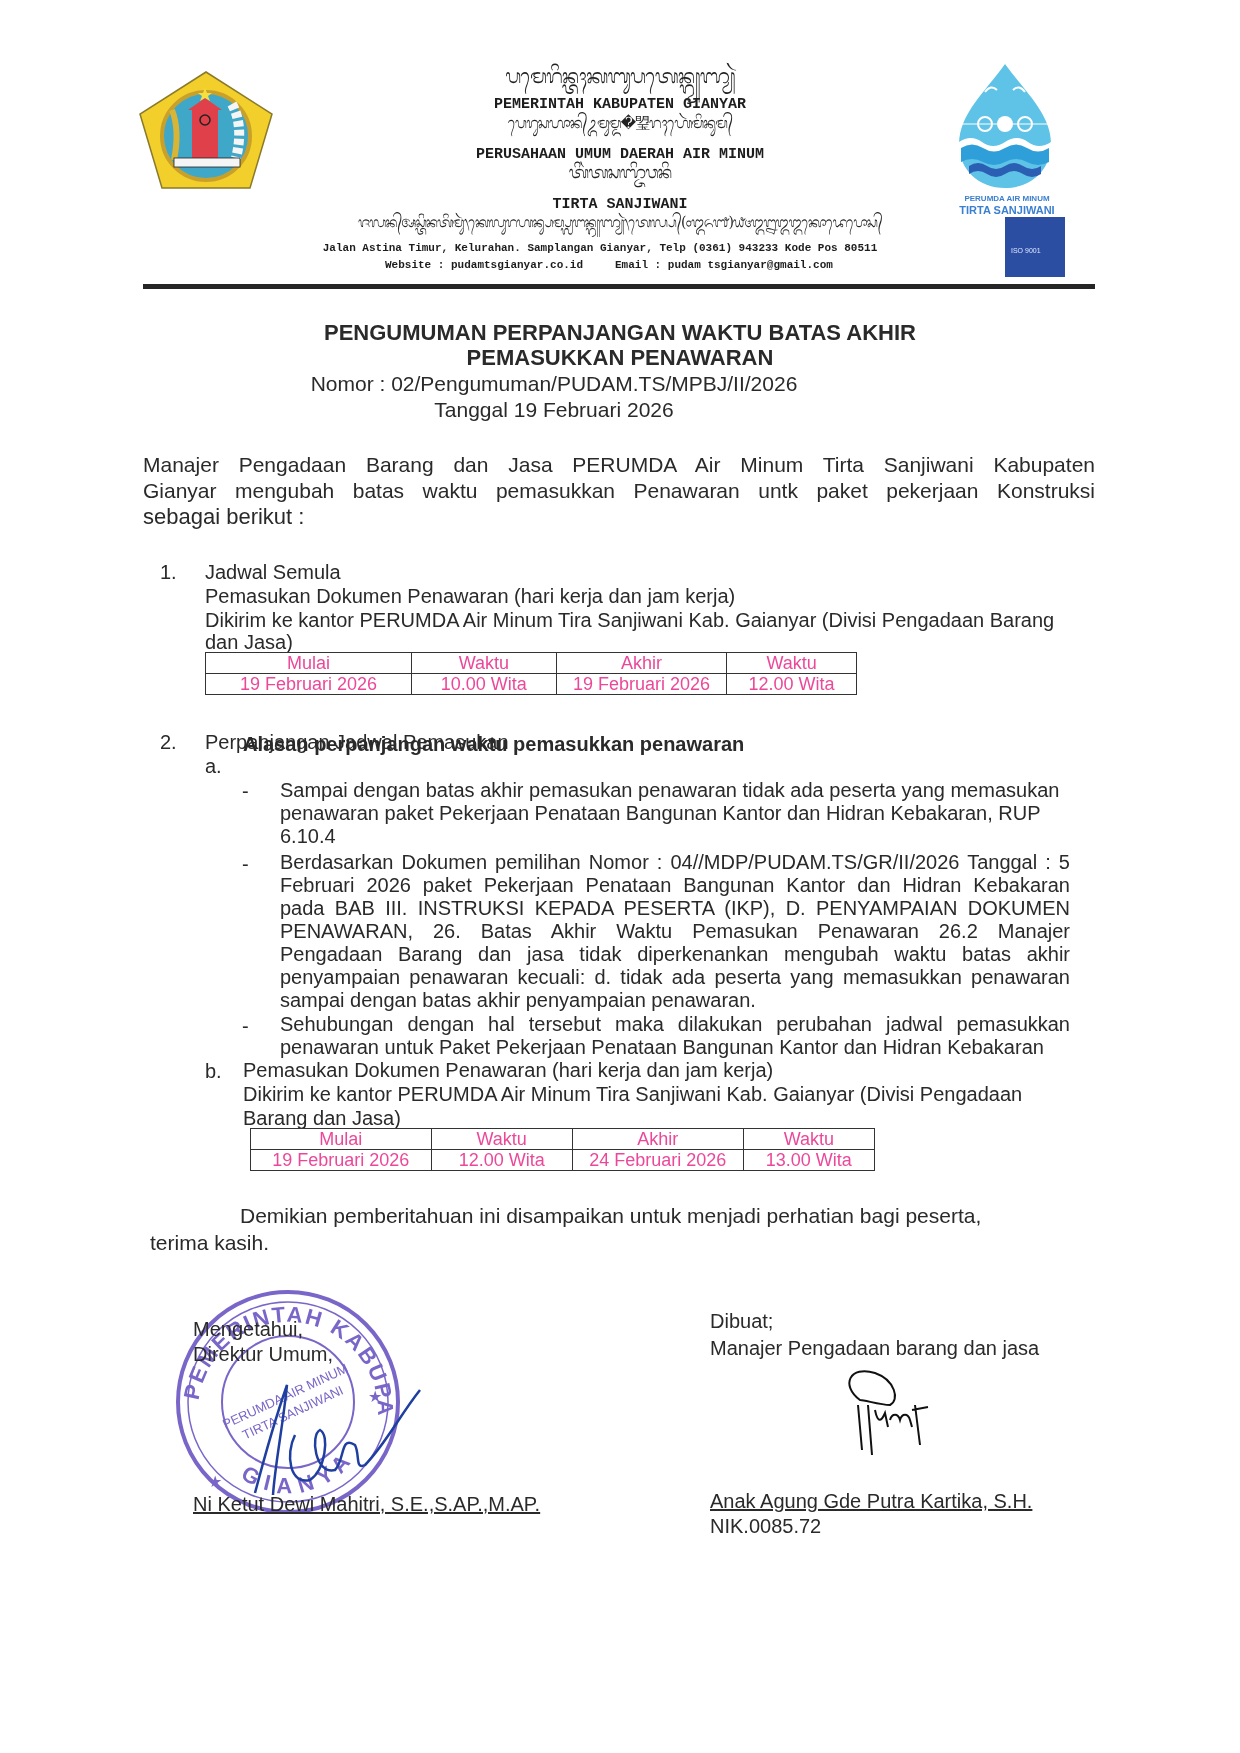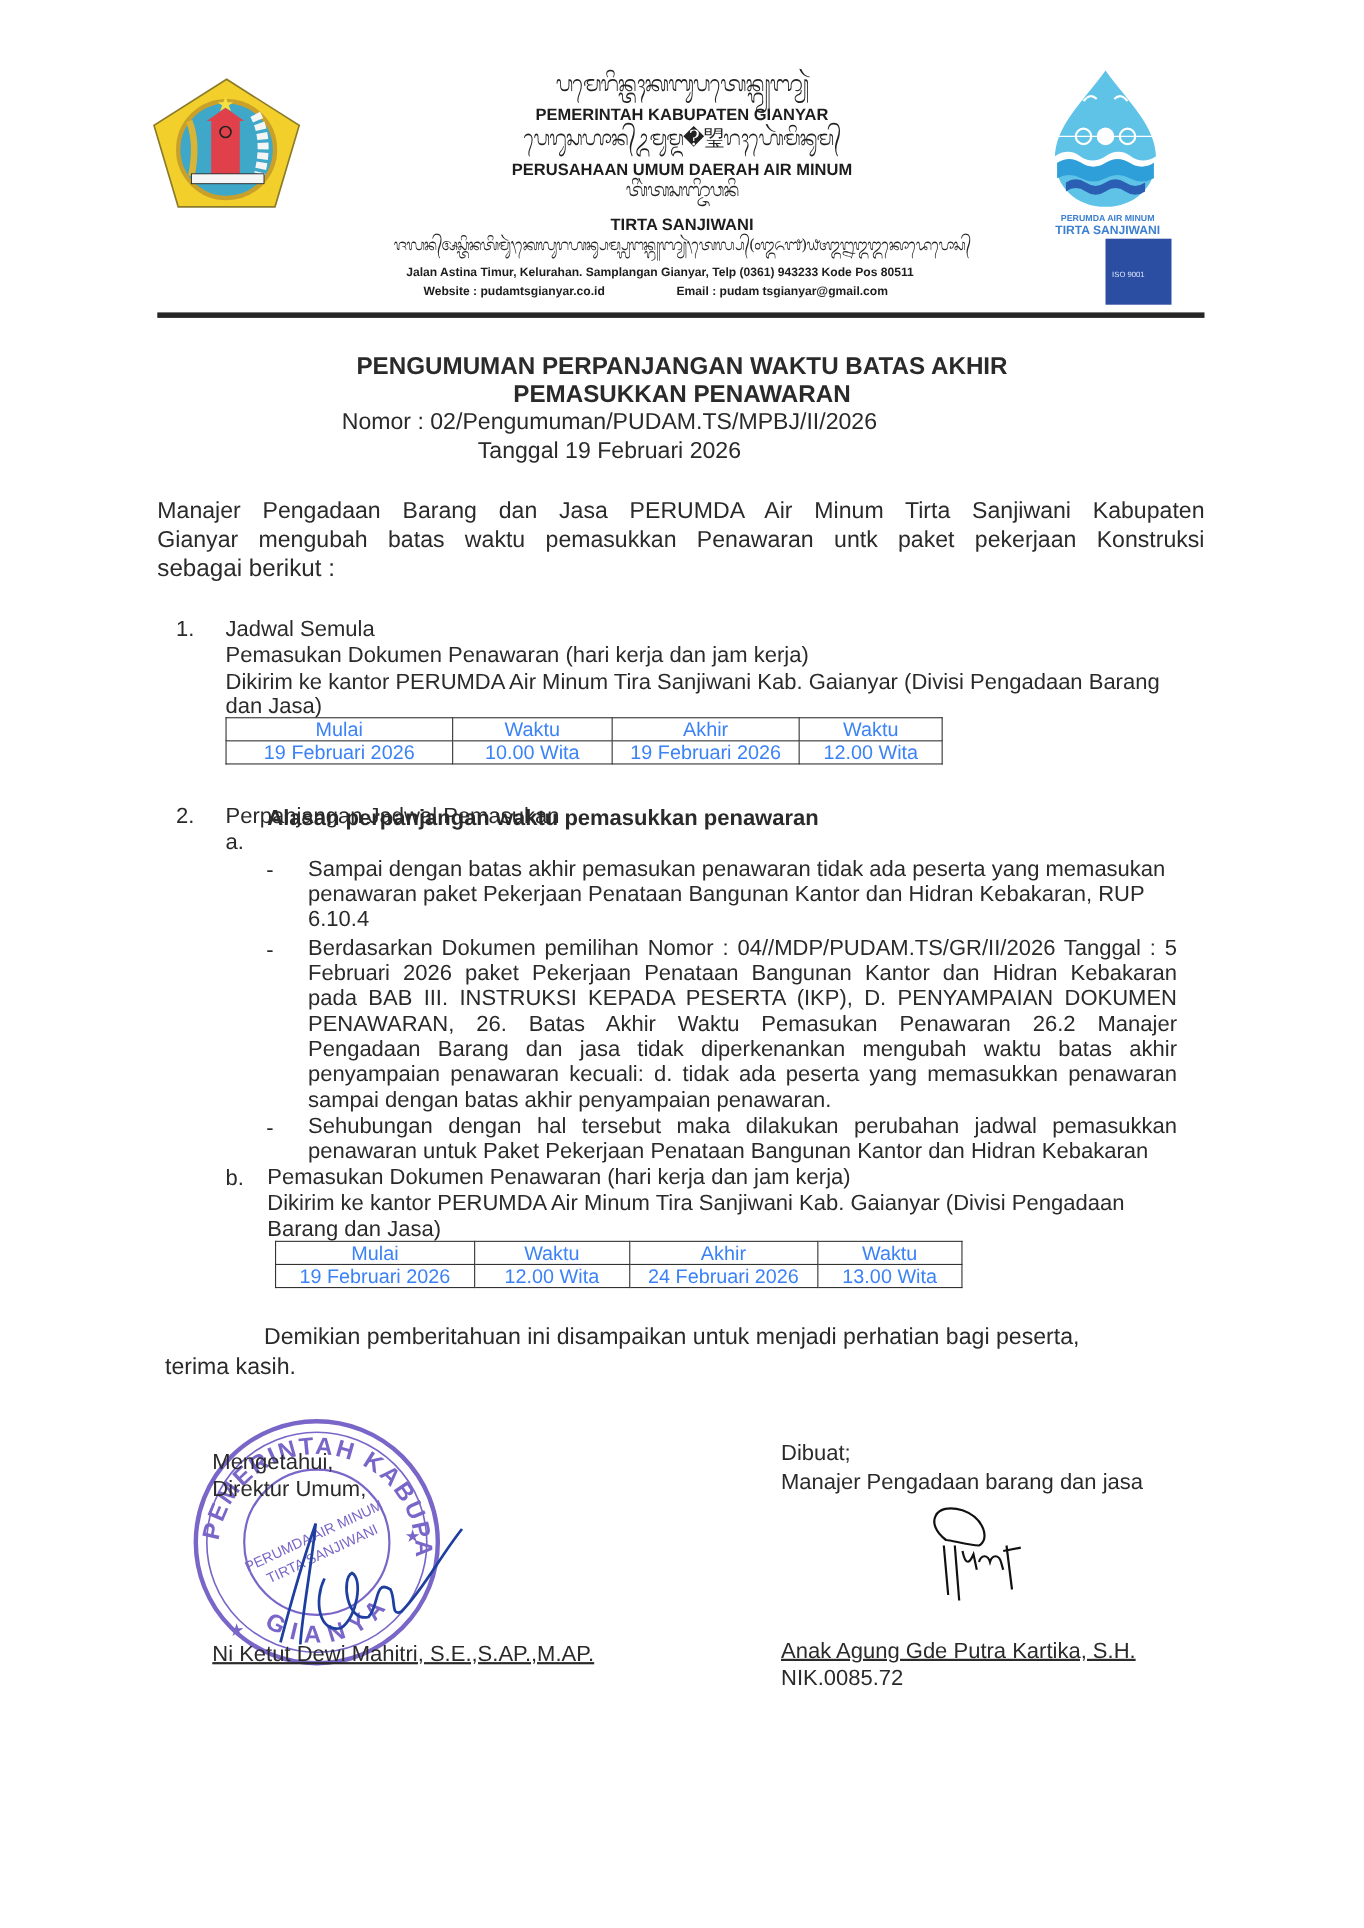--- a/index.html
+++ b/index.html
@@ -2,29 +2,29 @@
 <html><head>
   <meta charset="utf-8">
   <style>
     html, body { margin: 0; padding: 0; }
     body {
       width: 1240px; height: 1753px; background: #ffffff; position: relative; overflow: hidden;
       font-family: "Liberation Sans", sans-serif; color: #222;
     }
     .abs { position: absolute; }
     
-    .kop { font-family: Liberation Sans, sans-serif; font-weight: bold; color: #1d1d1d; text-align: center; }
+    .kop { font-family: Liberation Mono, monospace; font-weight: bold; color: #1d1d1d; text-align: center; }
     .balinese { font-family: "DejaVu Serif", serif; color: #222; text-align: center; letter-spacing: -1px; }
     .rule { position: absolute; left: 143px; top: 284px; width: 952px; height: 5px; background: #262626; }
     
     .title { position: absolute; left: 0; width: 1240px; text-align: center; font-weight: bold; font-size: 22px; color: #2a2a2a; }
     .sub { position: absolute; left: 0; width: 1108px; text-align: center; font-size: 21px; color: #2a2a2a; }
     .body-txt { font-family: "Liberation Sans", sans-serif; font-size: 20px; color: #2a2a2a; line-height: 25px; }
     .just { text-align: justify; text-align-last: justify; }
-    table.sched { position: absolute; border-collapse: collapse; font-size: 18px; color: #3b82f6; }
+    table.sched { position: absolute; border-collapse: collapse; font-size: 18px; color: #ec4899; }
     table.sched td { border: 1.5px solid #333; text-align: center; padding: 0 6px; height: 20px; line-height: 20px; }
     .u { text-decoration: underline; }
   </style>
 </head>
 <body>
 
 <div>
 
   <svg class="abs" style="left:136px; top:70px;" width="140" height="120" viewBox="0 0 140 120">
     <polygon points="70,2 136,44 114,118 26,118 4,44" fill="#f2cf2a" stroke="#8a7a2a" stroke-width="1.5"></polygon>
@@ -33,21 +33,21 @@
     <polygon points="52,40 69,28 86,40" fill="#e0404a"></polygon>
     <circle cx="69" cy="50" r="5" fill="none" stroke="#222" stroke-width="1.5"></circle>
     <polygon points="69,18 71,23 76,23 72,26 74,31 69,28 64,31 66,26 62,23 67,23" fill="#f5e040"></polygon>
     <path d="M36,40 Q44,60 38,90" stroke="#d9b535" stroke-width="6" fill="none"></path>
     <path d="M96,34 Q108,56 100,88" stroke="#f5f5f5" stroke-width="10" fill="none" stroke-dasharray="6 3"></path>
     <rect x="38" y="88" width="66" height="9" fill="#f5f5f5" stroke="#222" stroke-width="0.8"></rect>
   </svg>
 
   <div class="abs balinese" style="left:330px; top:62px; width:580px; font-size:20px;">ᬧᬫᬾᬭᬶᬦ᭄ᬢᬄᬓᬩᬸᬧᬢᬾᬦ᭄ᬕ᭄ᬬᬜ᭄ᬬᬃ</div>
   <div class="abs kop" style="left:330px; top:96px; width:580px; font-size:15px;">PEMERINTAH KABUPATEN GIANYAR</div>
-  <div class="abs balinese" style="left:330px; top:112px; width:580px; font-size:19px;">ᬧᬾᬭᬸᬲᬳᬵᬦ᭄ᬉᬫᬸᬫ᭄ᬤ�琞ᬭᬄᬳᬾᬃᬫᬶᬦᬸᬫ᭄</div>
+  <div class="abs balinese" style="left:330px; top:112px; width:580px; font-size:15px;">ᬧᬾᬭᬸᬲᬳᬵᬦ᭄ᬉᬫᬸᬫ᭄ᬤ�琞ᬭᬄᬳᬾᬃᬫᬶᬦᬸᬫ᭄</div>
   <div class="abs kop" style="left:330px; top:146px; width:580px; font-size:15px;">PERUSAHAAN UMUM DAERAH AIR MINUM</div>
   <div class="abs balinese" style="left:330px; top:160px; width:580px; font-size:17px;font-family:Liberation Serif, serif;">ᬢᬶᬃᬢᬲᬜ᭄ᬚᬶᬯᬦᬶ</div>
   <div class="abs kop" style="left:330px; top:196px; width:580px; font-size:15px;">TIRTA SANJIWANI</div>
   <div class="abs balinese" style="left:270px; top:212px; width:700px; font-size:14px; white-space:nowrap; overflow:hidden;">ᬚᬮᬦ᭄ᬅᬲ᭄ᬢᬶᬦᬢᬶᬫᬸᬃ᭞ᬓᬾᬮᬸᬭᬳᬦ᭄ᬲᬫ᭄ᬧ᭄ᬮᬗᬦ᭄ᬕ᭄ᬬᬜ᭄ᬬᬃ᭞ᬢᬾᬮ᭄ᬧ᭄(᭐᭓᭖᭑)᭙᭔᭓᭒᭓᭓ᬓᭀᬤᬾᬧᭀᬲ᭄</div>
   <div class="abs kop" style="left:300px; top:242px; width:600px; font-size:11px;">Jalan Astina Timur, Kelurahan. Samplangan Gianyar, Telp (0361) 943233 Kode Pos 80511</div>
   <div class="abs kop" style="left:385px; top:259px; font-size:11px;">Website : pudamtsgianyar.co.id</div>
   <div class="abs kop" style="left:615px; top:259px; font-size:11px;">Email : pudam tsgianyar@gmail.com</div>
 
   <svg class="abs" style="left:955px; top:62px;" width="100" height="130" viewBox="0 0 100 130">
     <path d="M50,2 C70,30 96,52 96,82 C96,108 76,126 50,126 C24,126 4,108 4,82 C4,52 30,30 50,2 Z" fill="#5ec3e6"></path>

